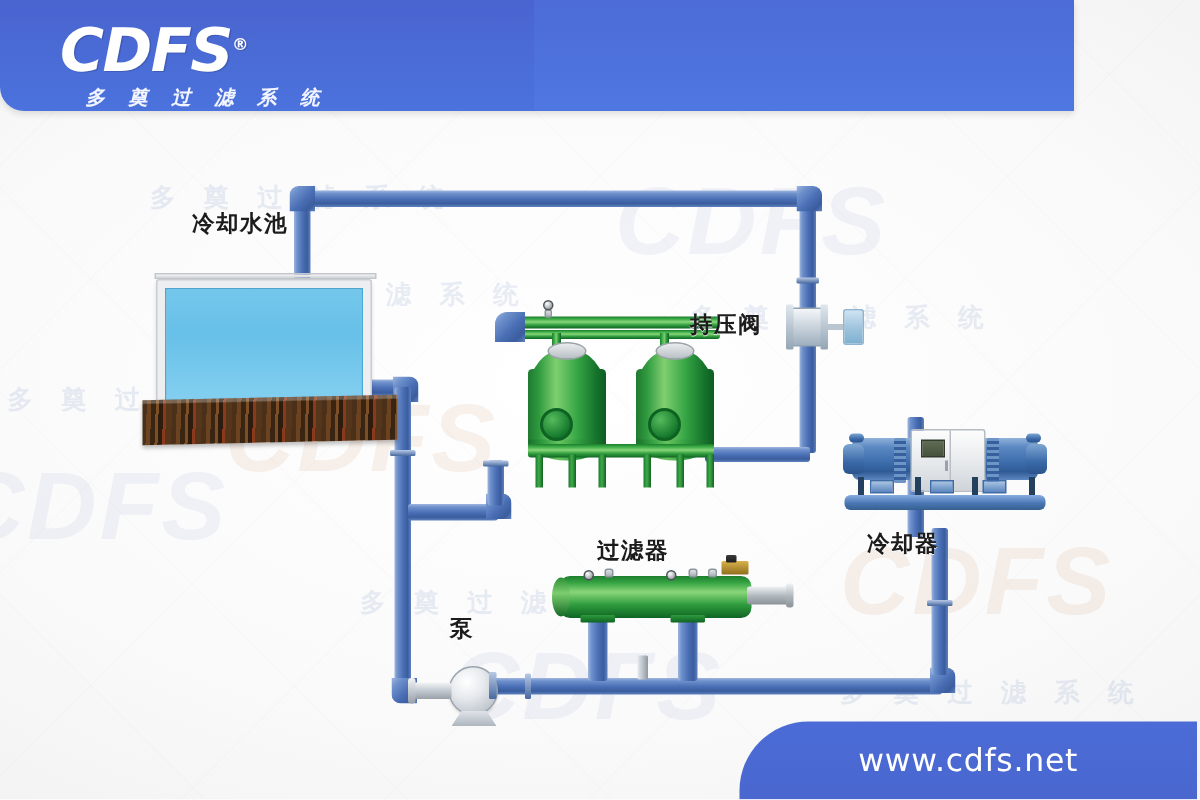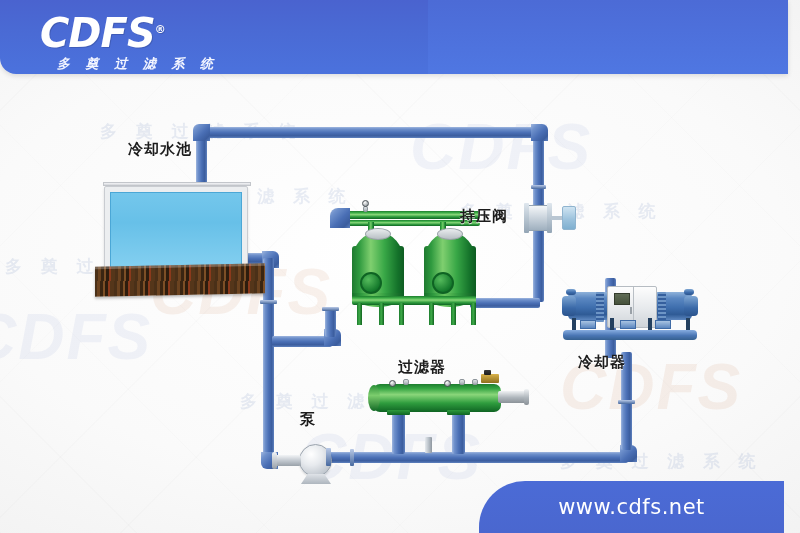--- a/index.html
+++ b/index.html
@@ -35,21 +35,21 @@
     user-select: none;
     white-space: nowrap;
   }
   .wm.big { font-size: 64px; font-style: italic; color: rgba(135,155,205,0.11); }
   .wm.warm { color: rgba(205,150,105,0.13); }
   .wm.sm { font-size: 17px; letter-spacing: 7px; color: rgba(120,140,190,0.16); }
 
   
   .header {
     position: absolute; top: 0; left: 0;
-    width: 788px; height: 74px;
+    width: 716px; height: 74px;
     background: linear-gradient(180deg, #4a63cf 0%, #4a6ad4 40%, #4b72dd 100%);
     border-bottom-left-radius: 16px;
     z-index: 30;
     box-shadow: 0 2px 5px rgba(0,0,0,0.12);
   }
   .header:after{
     content:""; position:absolute; right:0; top:0; width:360px; height:74px;
     background:linear-gradient(180deg,#4c6bd6 0%,#4f77e2 100%);
   }
   .logo-wrap { position: absolute; left: 40px; top: 9px; z-index: 2; }
@@ -68,21 +68,21 @@
   .header-title {
     position: absolute; right: 28px; top: 16px; z-index: 2;
     font-size: 31px; font-weight: bold; color: #ffffff;
     letter-spacing: 2px;
     text-shadow: 1px 1px 2px rgba(0,0,0,0.22);
     font-family: "DejaVu Sans", sans-serif;
   }
 
   
   .footer {
-    position: absolute; right: 16px; bottom: 0;
+    position: absolute; right: 2px; bottom: 0;
     width: 305px; height: 52px;
     background: linear-gradient(180deg, #4b6bd6 0%, #4a67cf 100%);
     border-top-left-radius: 46px;
     z-index: 30;
   }
   .footer-url {
     position: absolute; left: 50%; top: 50%;
     transform: translate(-50%, -50%);
     color: #ffffff; font-size: 21px; letter-spacing: 0.5px;
     font-family: "DejaVu Sans", sans-serif;

